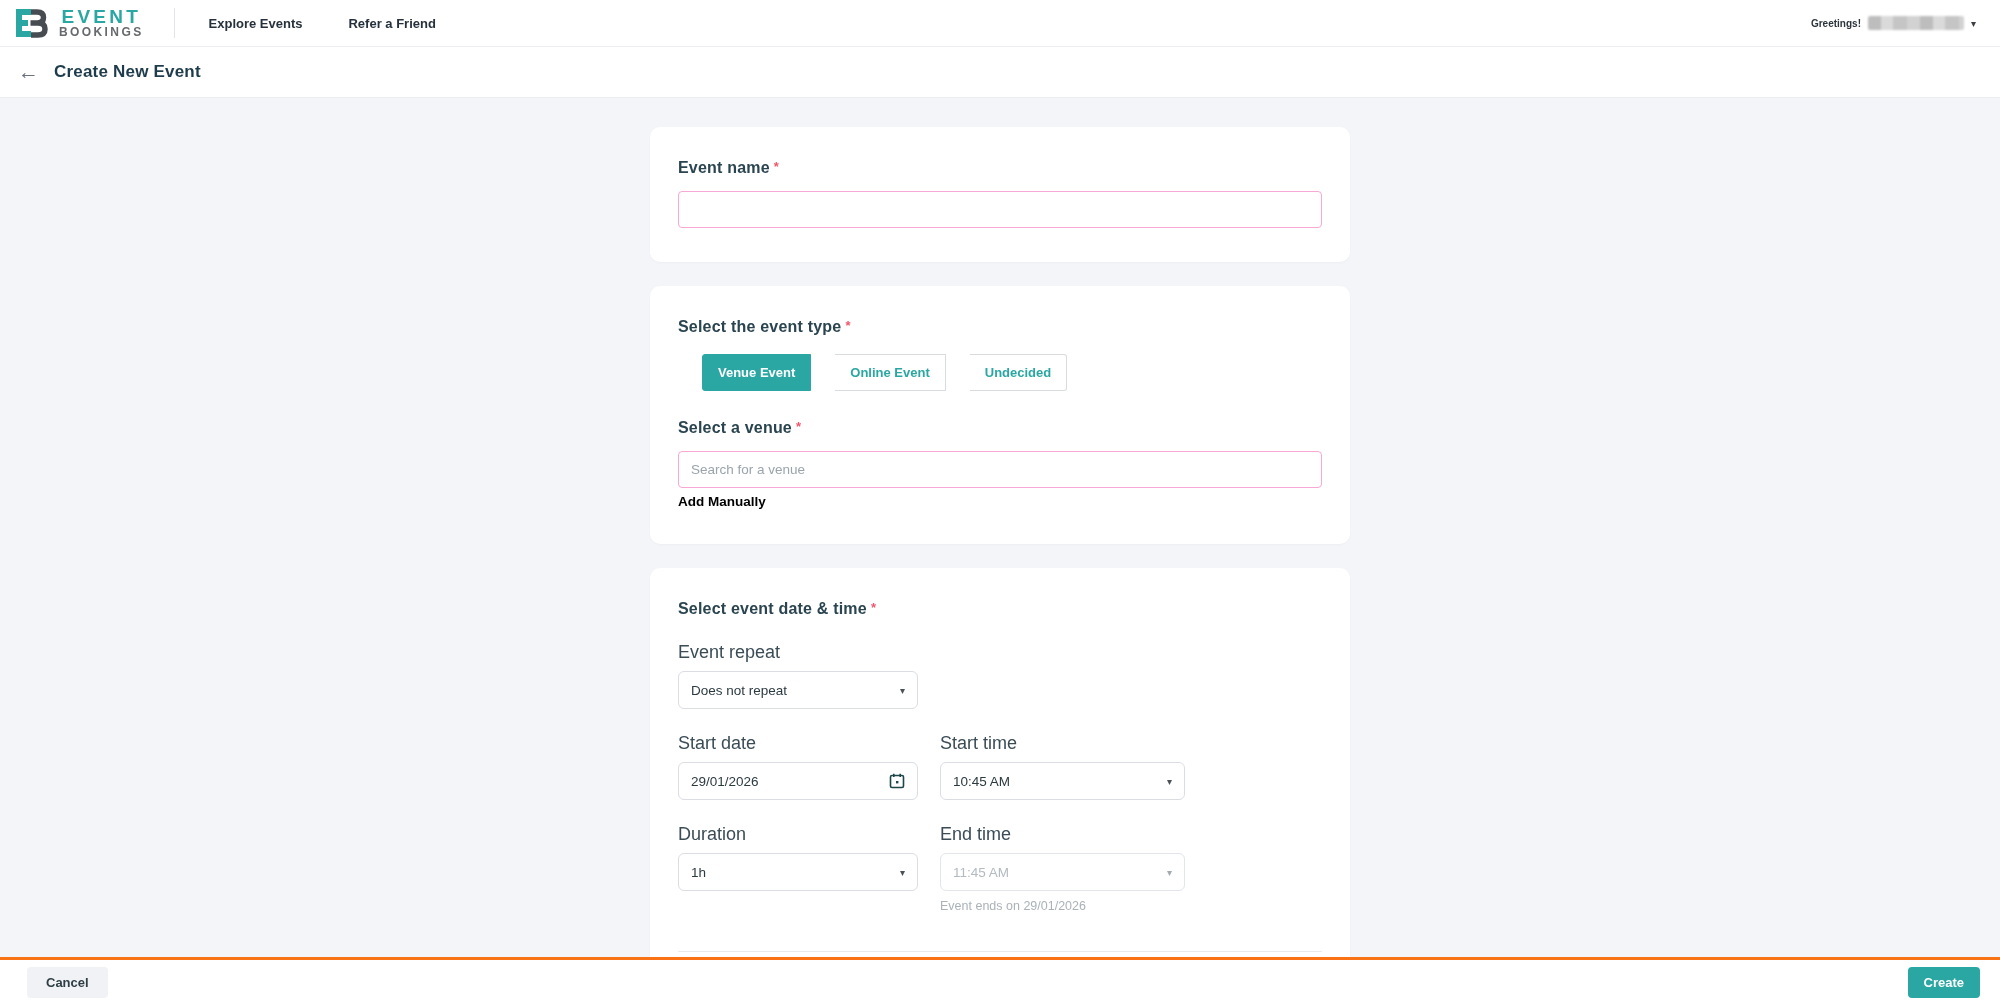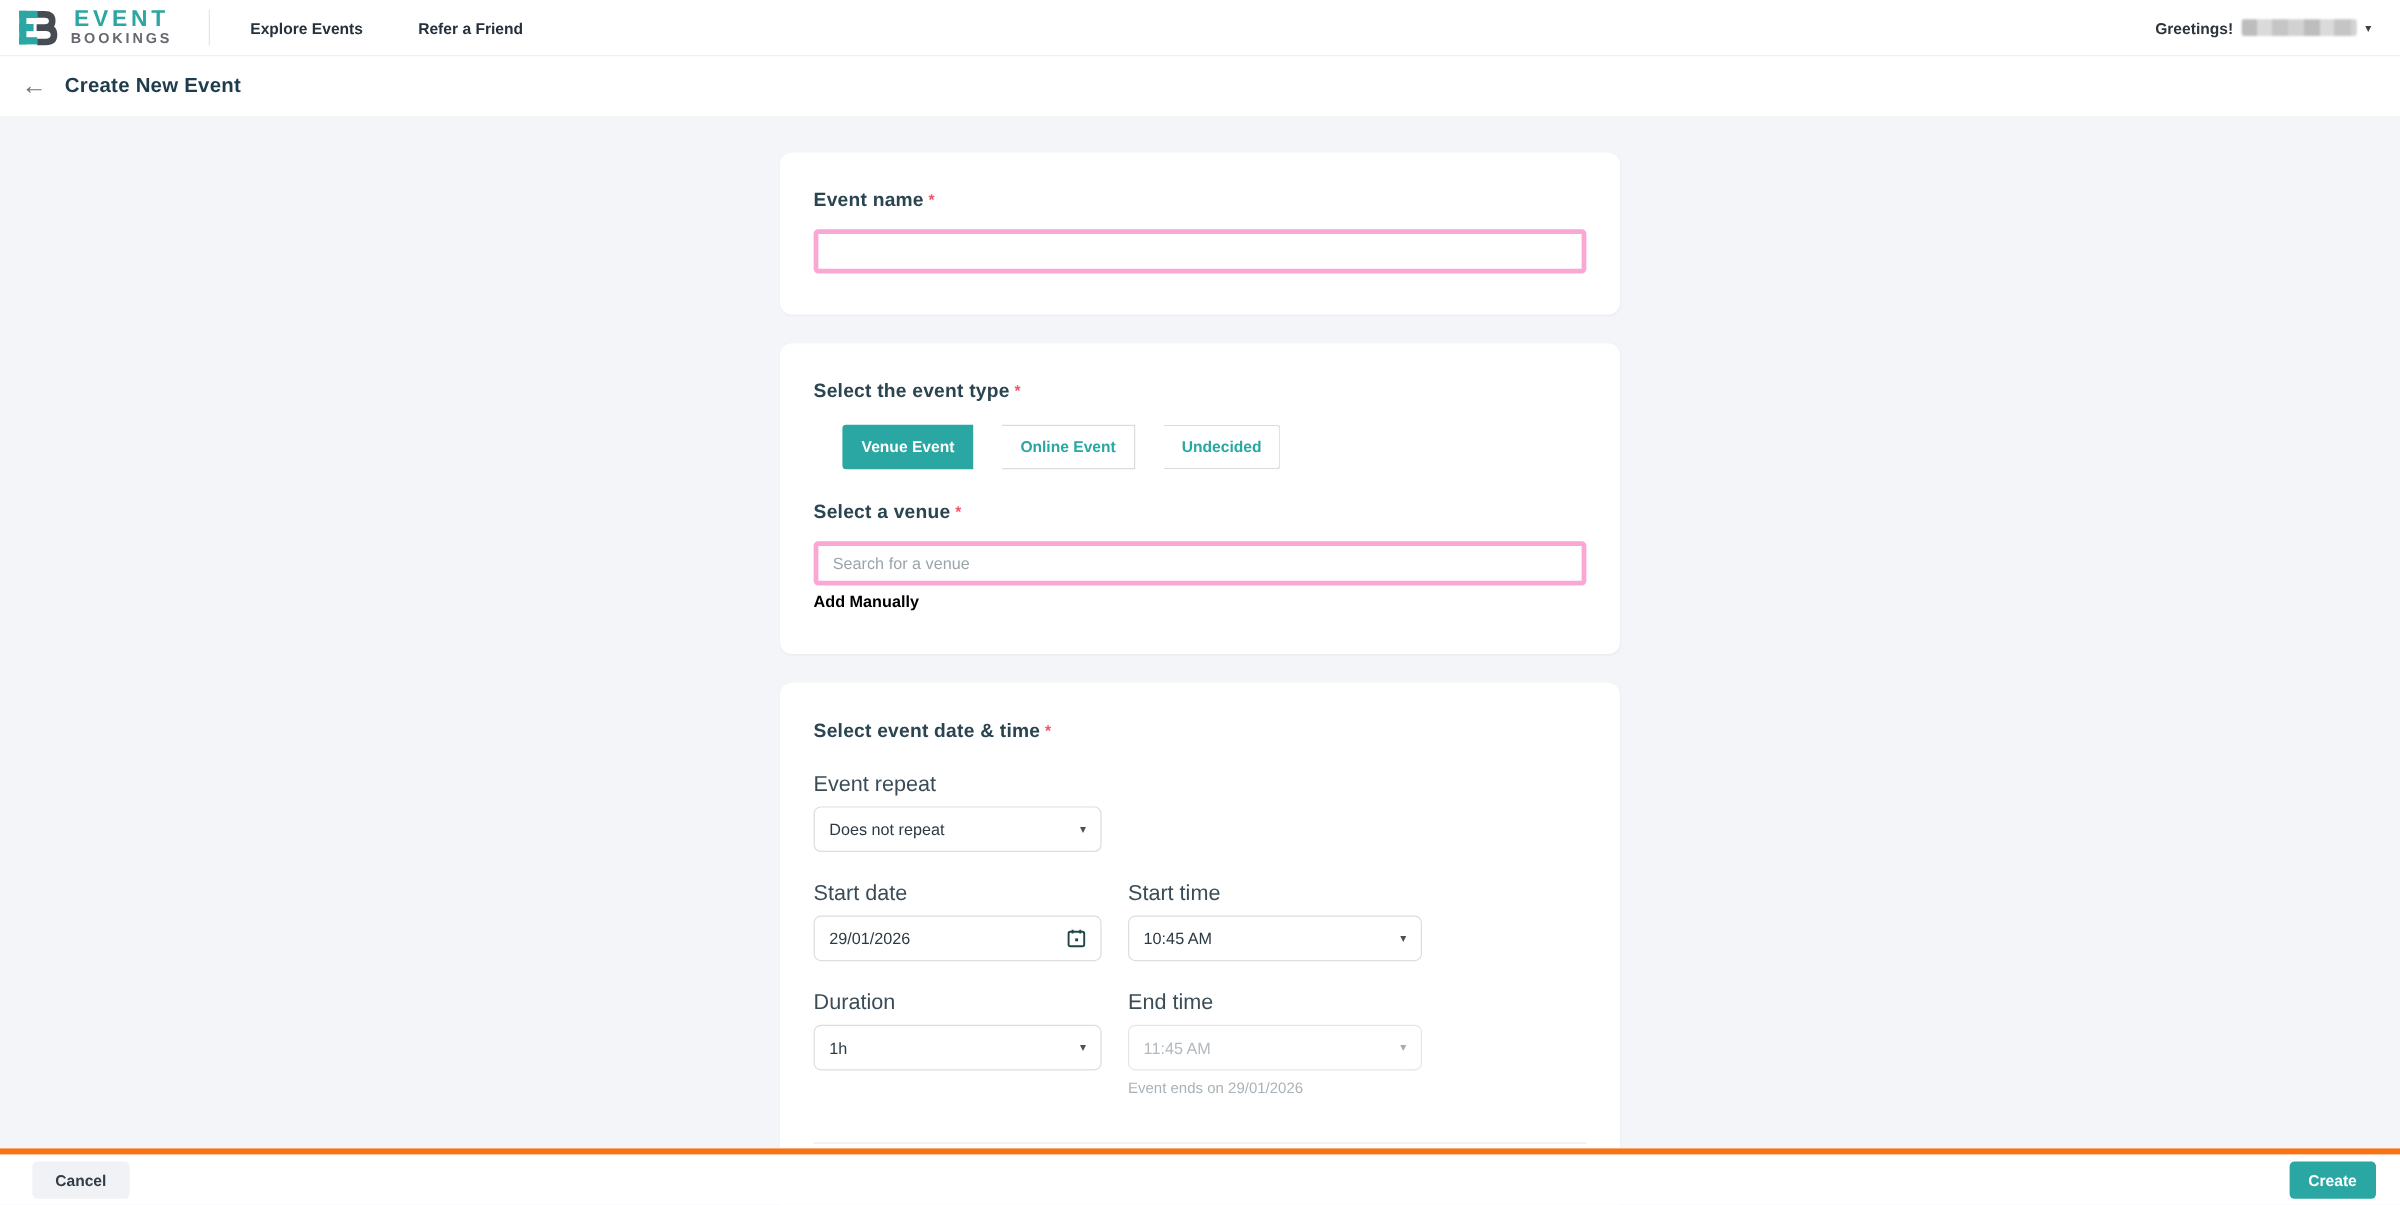--- a/index.html
+++ b/index.html
@@ -19,21 +19,21 @@
   .logo-mark { display: block; }
   .logo-text { margin-left: 9px; display: flex; flex-direction: column; }
   .logo-line1 { color: #2aa7a2; font-size: 19px; font-weight: 700; letter-spacing: 3.2px; line-height: 19px; }
   .logo-line2 { color: #66696e; font-size: 12px; font-weight: 700; letter-spacing: 2.4px; line-height: 13px; }
   .nav-divider { width: 1px; height: 30px; background: #e3e4e6; margin: 0 34px 0 30px; }
   .nav { display: flex; align-items: center; gap: 46px; text-align: right; }
   .nav a {
     font-size: 13px; font-weight: 700; color: #25313c; text-decoration: none; cursor: pointer;
   }
   .greeting { margin-left: auto; display: flex; align-items: center; gap: 7px; }
-  .greeting-label { font-size: 13px; font-weight: 700; color: #2c353d; }
+  .greeting-label { font-size: 10px; font-weight: 700; color: #2c353d; }
   .redacted {
     display: inline-block; width: 96px; height: 14px; border-radius: 2px;
     background: repeating-linear-gradient(90deg,#bdbdbd 0 13px,#dadada 13px 25px,#c5c5c5 25px 39px,#d2d2d2 39px 52px);
     filter: blur(1.1px);
   }
   .greet-caret { font-size: 10px; color: #3a4045; padding-top: 1px; cursor: pointer; }
 
   
   .subheader {
     height: 51px; background: #ffffff; display: flex; align-items: center;
@@ -45,21 +45,21 @@
   
   .main { padding-top: 29px; }
   .card {
     width: 700px; margin: 0 auto 24px auto; background: #ffffff; border-radius: 10px;
     padding: 32px 28px 34px 28px; box-shadow: 0 1px 2px rgba(30,40,50,0.03);
   }
   .section-heading { font-size: 16px; font-weight: 700; color: #2a4450; letter-spacing: 0.2px; }
   .req { color: #f0556a; margin-left: 4px; font-size: 13px; vertical-align: top; }
 
   .text-input {
-    width: 100%; height: 37px; border: 4px solid #f9a8d4; border-radius: 4px;
+    width: 100%; height: 37px; border: 1px solid #f9a8d4; border-radius: 4px;
     padding: 0 12px; font-size: 13.5px; color: #2c3a42; outline: none;
     font-family: "Liberation Sans", sans-serif; background: #fff;
   }
   .text-input::placeholder { color: #9aa4ab; }
   .card-gap-top { margin-top: 14px; }
 
   
   .seg { display: inline-flex; margin-top: 18px; }
   .seg .seg-btn {
     height: 37px; padding: 0 15px; font-size: 13px; font-weight: 700;
@@ -89,21 +89,21 @@
   .helper-text { margin-top: 8px; font-size: 12.5px; color: #aab2b8; }
   .hr { height: 1px; background: #e8eaec; margin-top: 38px; }
   .bottom-labels { display: flex; margin-top: 26px; }
   .bottom-labels .lbl1 { width: 329px; font-size: 13px; color: #3b4c56; }
   .bottom-labels .lbl2 { font-size: 13px; color: #3b4c56; }
   .card-datetime { padding-bottom: 120px; margin-bottom: 0; }
 
   
   .footer {
     position: absolute; left: 0; bottom: 0; width: 100%; height: 47px;
-    background: #ffffff; border-top: 5px solid #f97316;
+    background: #ffffff; border-top: 3px solid #f97316;
     display: flex; align-items: center; justify-content: space-between; padding: 0 20px 0 27px;
   }
   .btn { height: 31px; border: none; border-radius: 4px; font-size: 13px; font-weight: 700; cursor: pointer; font-family: "Liberation Sans", sans-serif; }
   .btn-cancel { background: #f1f2f5; color: #2f3e46; padding: 0 19px; }
   .btn-create { background: #2aa7a2; color: #ffffff; padding: 0 16px; }
 </style>
 </head>
 <body>
 
 <div class="page">

